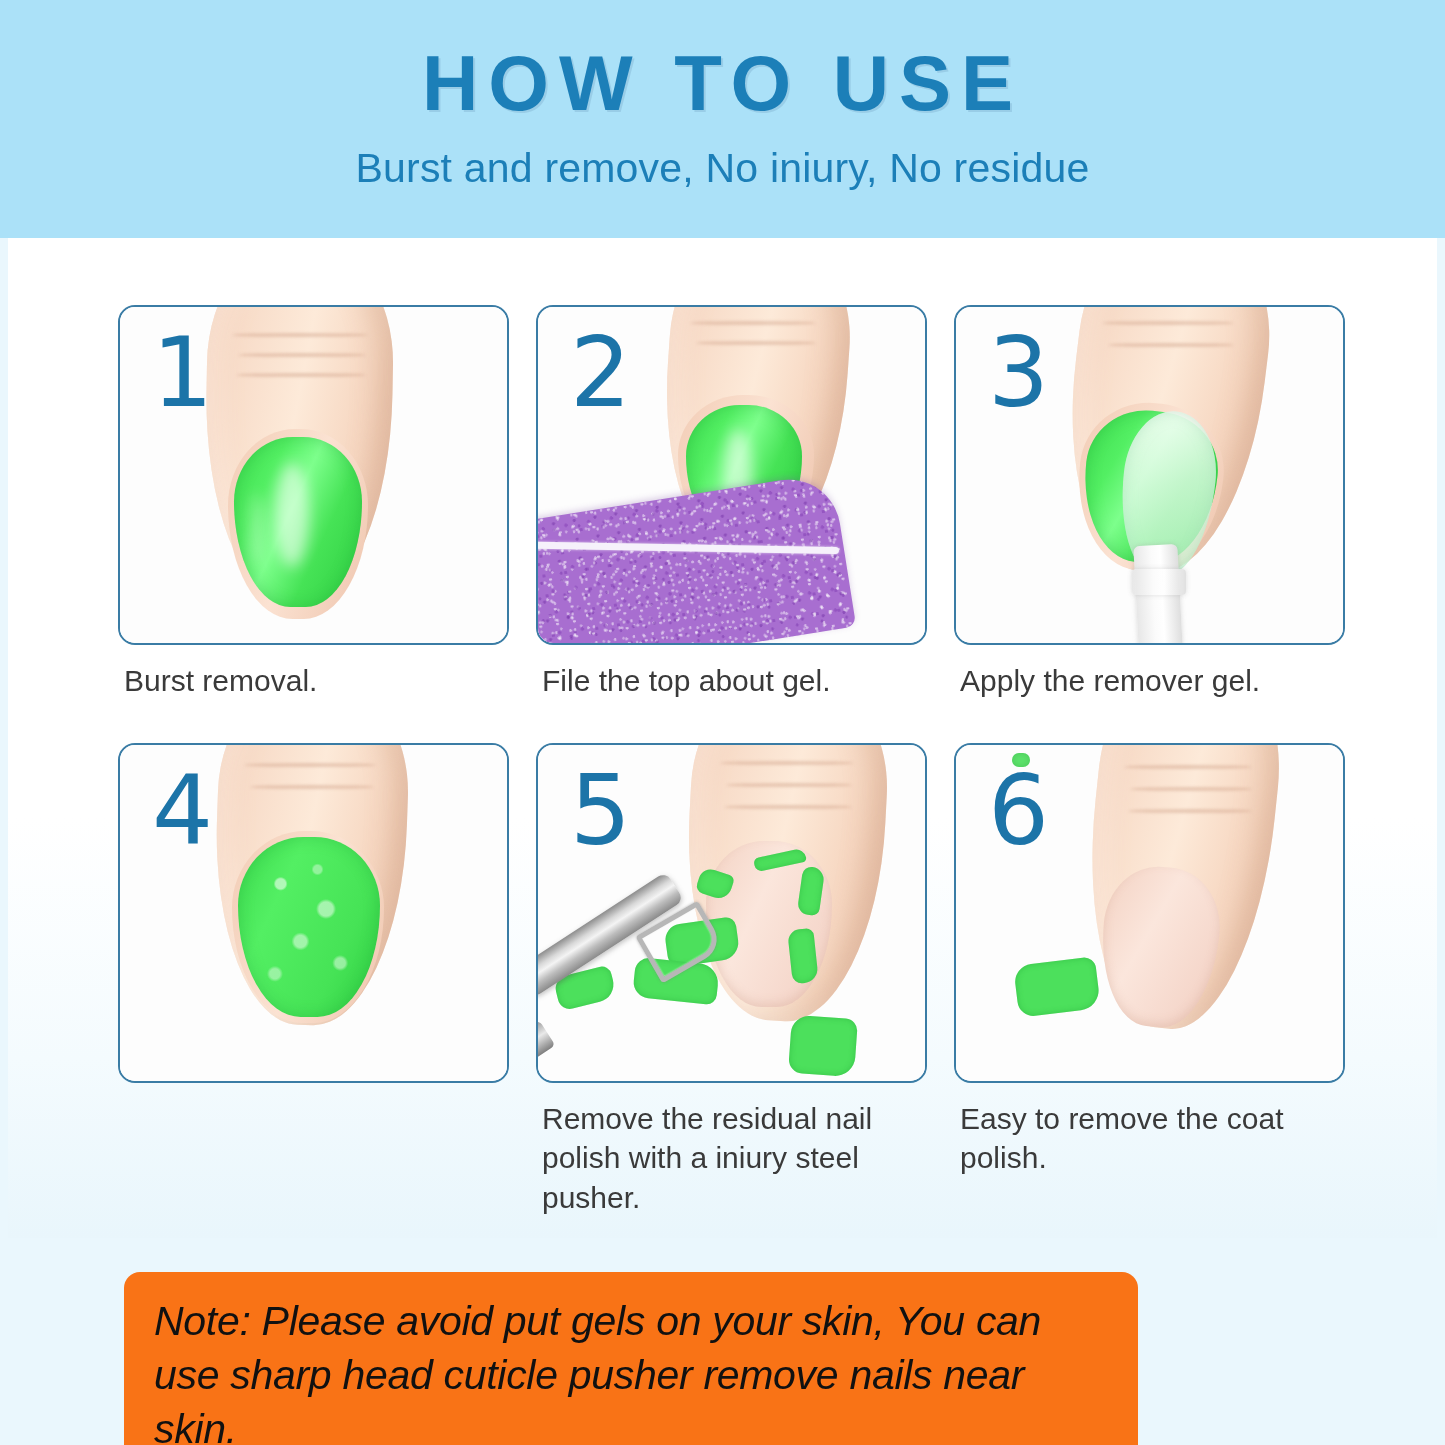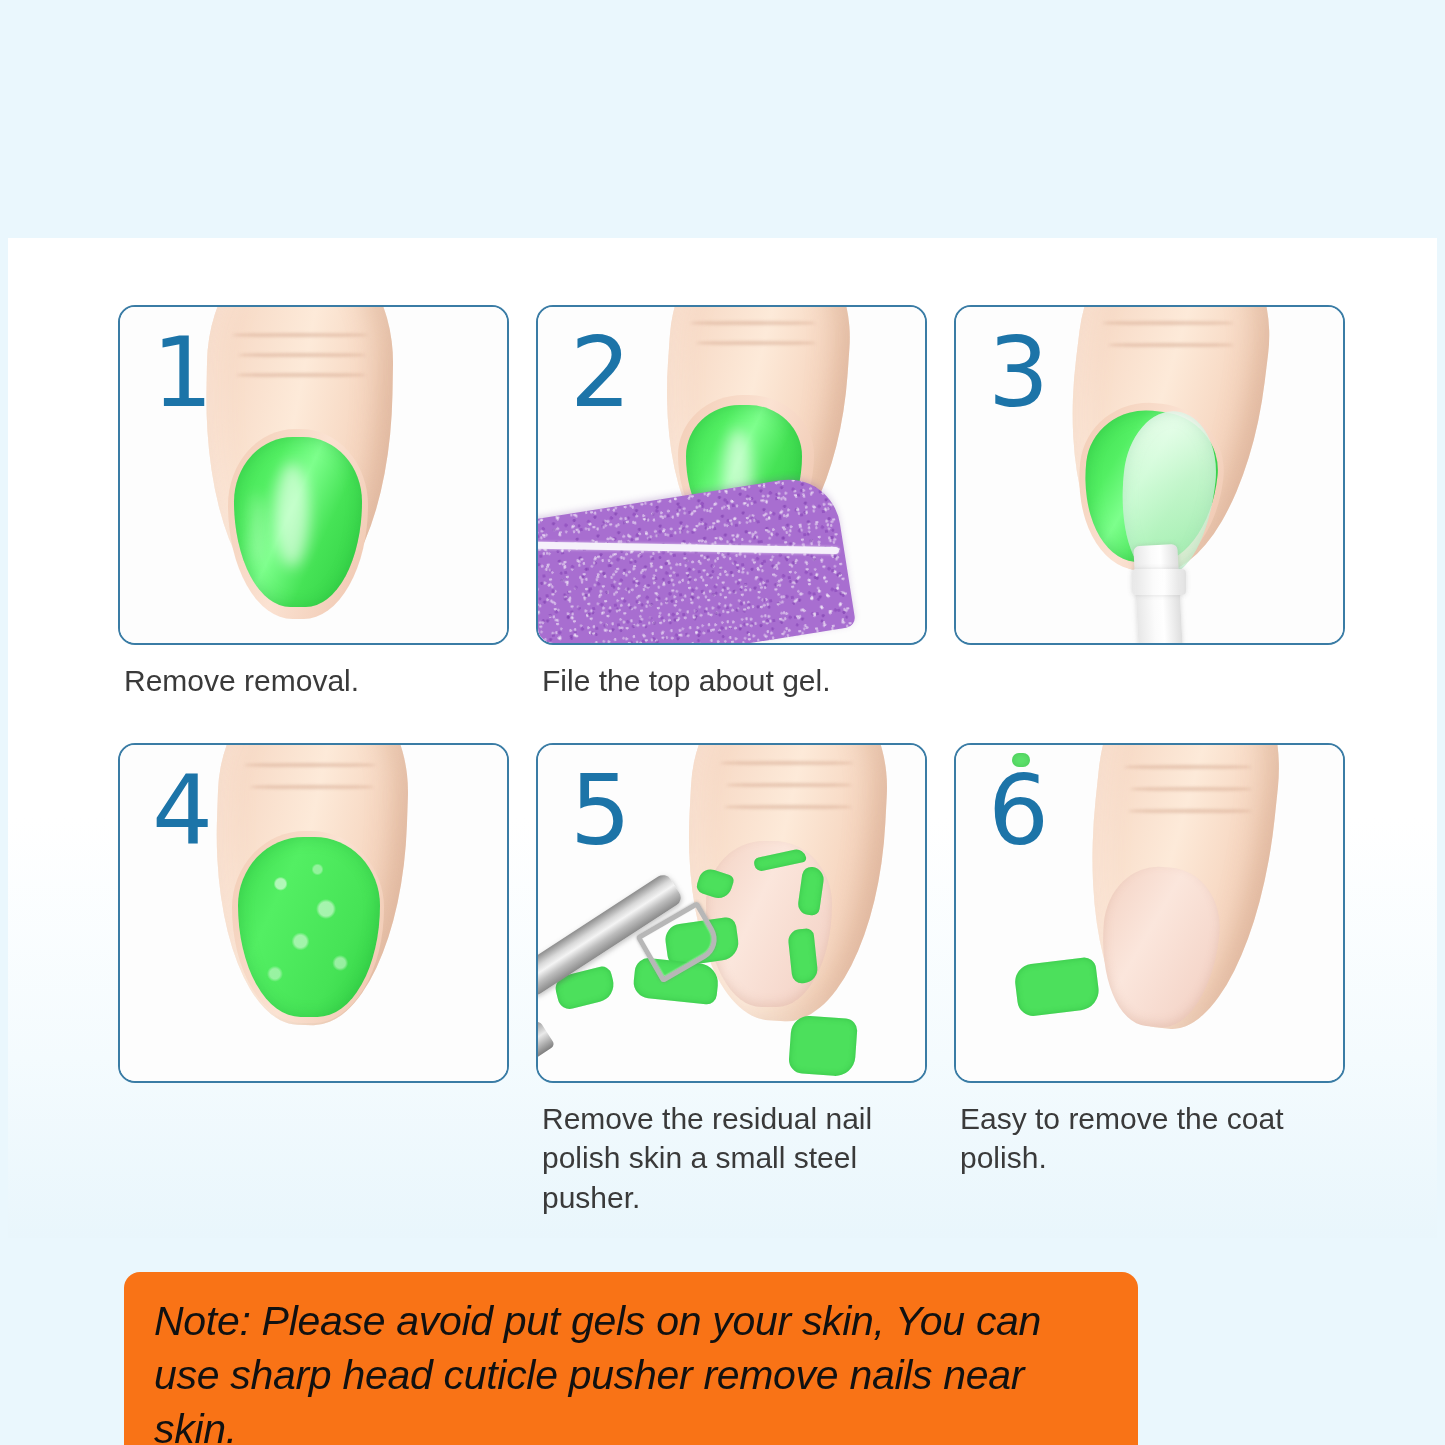--- a/index.html
+++ b/index.html
@@ -250,41 +250,45 @@
     color: #111111;
     font-family: "Liberation Sans", "DejaVu Sans", sans-serif;
     letter-spacing: -0.3px;
   }
 </style>
 </head>
 <body>
 
 <div id="page">
 
+  <div class="header">
+    <div class="header-title">HOW TO USE</div>
+    <div class="header-sub">Burst and remove, No iniury, No residue</div>
+  </div>
 
   <div class="panel">
     <div class="grid">
 
       <div class="row">
 
         <div class="cell">
           <div class="card">
             <div class="scene">
               <div class="finger" style="left:86px; top:-66px; width:186px; height:360px; transform:rotate(1deg);"></div>
               <div class="knuckle" style="left:112px; top:26px; width:136px;"></div>
               <div class="knuckle" style="left:118px; top:46px; width:128px;"></div>
               <div class="knuckle" style="left:116px; top:66px; width:130px;"></div>
               <div class="nailbed" style="left:108px; top:122px; width:140px; height:190px;"></div>
               <div class="nail-green" style="left:114px; top:130px; width:128px; height:170px;"></div>
               <div class="nail-shine" style="left:155px; top:156px; width:34px; height:104px;"></div>
               <div class="nail-shine" style="left:129px; top:186px; width:16px; height:72px; opacity:.45;"></div>
             </div>
             <div class="step-num">1</div>
           </div>
-          <div class="caption">Remove removal.</div>
+          <div class="caption">Burst removal.</div>
         </div>
 
         <div class="cell">
           <div class="card">
             <div class="scene">
               <div class="finger" style="left:128px; top:-78px; width:180px; height:330px; transform:rotate(4deg);"></div>
               <div class="knuckle" style="left:152px; top:14px; width:126px;"></div>
               <div class="knuckle" style="left:158px; top:34px; width:120px;"></div>
               <div class="nailbed" style="left:140px; top:88px; width:136px; height:150px;"></div>
               <div class="nail-green" style="left:148px; top:98px; width:116px; height:134px;"></div>
@@ -306,20 +310,21 @@
               <div class="knuckle" style="left:146px; top:14px; width:132px;"></div>
               <div class="knuckle" style="left:152px; top:36px; width:126px;"></div>
               <div class="nailbed" style="left:122px; top:96px; width:144px; height:168px; transform:rotate(6deg);"></div>
               <div class="nail-green" style="left:128px; top:104px; width:132px; height:152px; transform:rotate(6deg);"></div>
               <div class="gel-blob" style="left:166px; top:104px; width:92px; height:164px; transform:rotate(6deg);"></div>
               <div class="brush" style="left:180px; top:238px; width:44px; height:104px; transform:rotate(-3deg);"></div>
               <div class="brush" style="left:176px; top:262px; width:54px; height:26px; border-radius:4px; opacity:.9;"></div>
             </div>
             <div class="step-num">3</div>
           </div>
+          <div class="caption">Apply the remover gel.</div>
         </div>
 
       </div>
 
       <div class="row">
 
         <div class="cell">
           <div class="card">
             <div class="scene">
               <div class="finger" style="left:96px; top:-70px; width:190px; height:350px; transform:rotate(2deg);"></div>
@@ -357,21 +362,21 @@
               <div class="flake" style="left:96px; top:216px; width:84px; height:40px; border-radius:14px 20px 10px 16px; transform:rotate(6deg);"></div>
               <div class="flake" style="left:18px; top:226px; width:58px; height:34px; border-radius:14px 10px 18px 12px; transform:rotate(-14deg);"></div>
               <div class="flake" style="left:252px; top:272px; width:66px; height:58px; border-radius:18px 12px 20px 14px; transform:rotate(4deg);"></div>
 
               <div class="pusher-handle" style="left:-14px; top:222px; width:180px; height:34px; transform:rotate(-33deg); transform-origin:left center;"></div>
               <div class="pusher-cap" style="left:-22px; top:282px; width:34px; height:30px; transform:rotate(-33deg);"></div>
               <div class="pusher-loop" style="left:106px; top:170px; width:62px; height:44px; border-radius:4px 4px 22px 4px; transform:rotate(-30deg);"></div>
             </div>
             <div class="step-num">5</div>
           </div>
-          <div class="caption">Remove the residual nail polish skin a small steel pusher.</div>
+          <div class="caption">Remove the residual nail polish with a iniury steel pusher.</div>
         </div>
 
         <div class="cell">
           <div class="card">
             <div class="scene">
               <div class="finger" style="left:136px; top:-96px; width:180px; height:380px; transform:rotate(6deg);"></div>
               <div class="knuckle" style="left:168px; top:20px; width:128px;"></div>
               <div class="knuckle" style="left:174px; top:42px; width:122px;"></div>
               <div class="knuckle" style="left:172px; top:64px; width:124px;"></div>
               <div class="nail-bare" style="left:146px; top:122px; width:116px; height:160px; transform:rotate(5deg);"></div>

